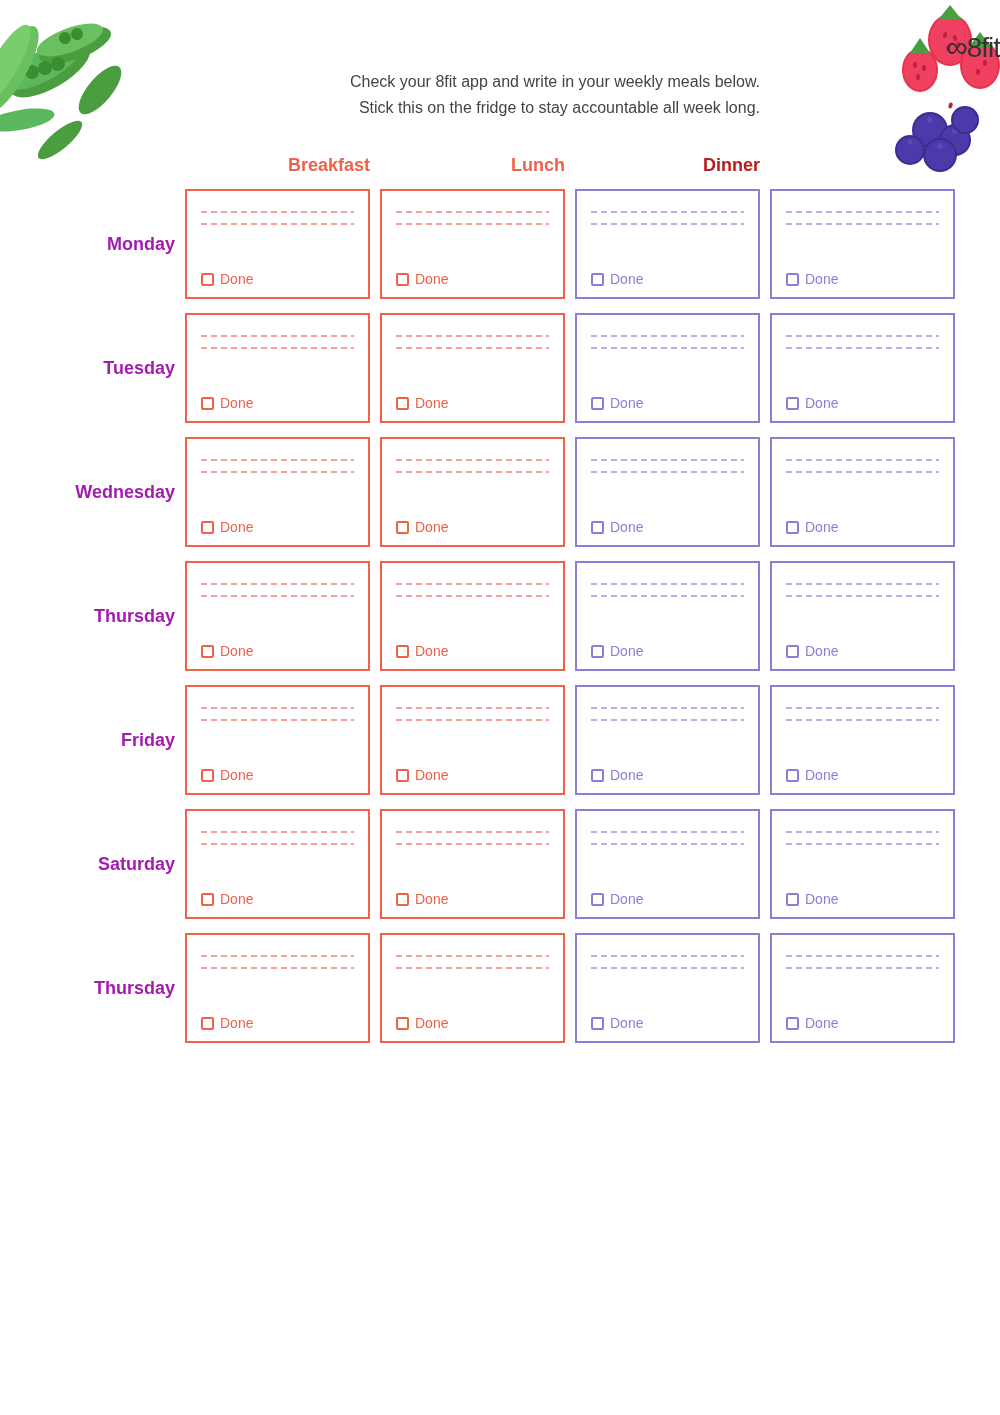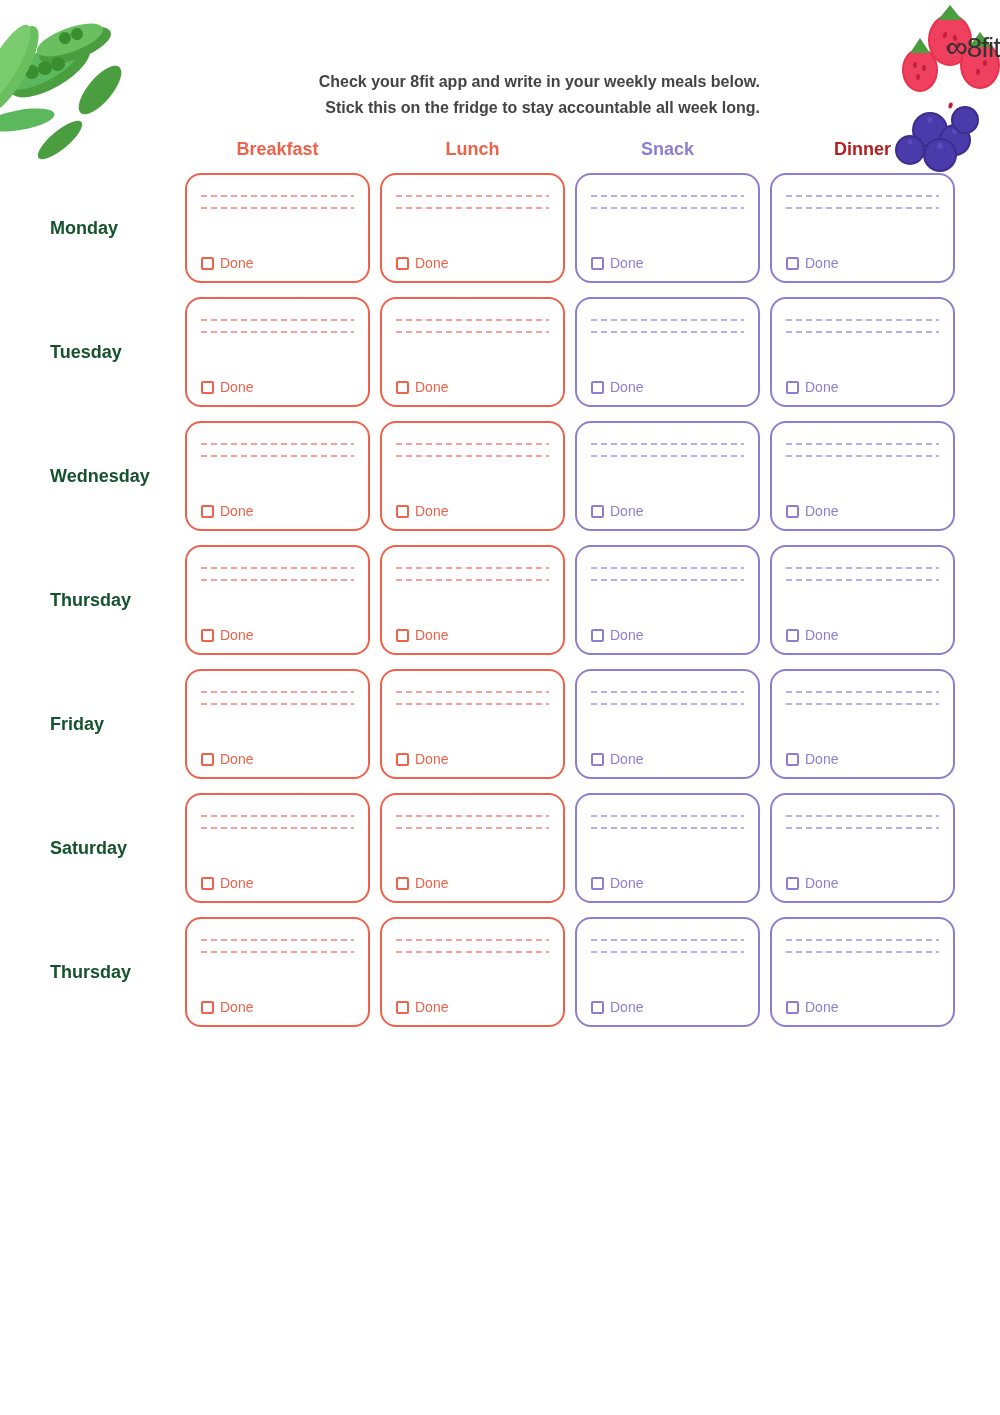--- a/index.html
+++ b/index.html
@@ -36,40 +36,39 @@
       color: #1a1a1a;
       letter-spacing: -1px;
       margin-bottom: 12px;
     }
 
     .subtitle {
       font-size: 16px;
       color: #444;
       line-height: 1.6;
       max-width: 520px;
-      margin: 0 auto 4px;
-      font-weight: bold;
+      margin: 0 auto 20px;
     }
 
     
     .meal-grid {
       width: 920px;
       margin: 0 auto;
     }
 
     .col-headers {
       display: grid;
       grid-template-columns: 130px 1fr 1fr 1fr 1fr;
       gap: 10px;
       margin-bottom: 8px;
       padding: 0 5px;
     }
 
     .col-header {
-      text-align: center;
+      text-align: right;
       font-size: 18px;
       font-weight: 600;
       padding: 5px 0;
     }
 
     .col-header.breakfast { color: #f0614a; }
     .col-header.lunch { color: #f0614a; }
     .col-header.snack { color: #8b7fd4; }
     .col-header.dinner { color: #b91c1c; }
 
@@ -79,28 +78,28 @@
       grid-template-columns: 130px 1fr 1fr 1fr 1fr;
       gap: 10px;
       margin-bottom: 14px;
       align-items: center;
       padding: 0 5px;
     }
 
     .day-label {
       font-size: 18px;
       font-weight: 700;
-      color: #14532d;
-      text-align: left;
+      color: #a21caf;
+      text-align: right;
       padding-left: 5px;
     }
 
     
     .meal-box {
-      border-radius: 16px;
+      border-radius: 0;
       padding: 12px 14px 10px;
       min-height: 110px;
       display: flex;
       flex-direction: column;
       justify-content: space-between;
       gap: 28px;
     }
 
     .meal-box.red-border {
       border: 2px solid #f0614a;
@@ -277,21 +276,20 @@
     <span>Stick this on the fridge to stay accountable all week long.</span>
   </div>
 </div>
 
 <div class="meal-grid">
 
   <div class="col-headers">
     <div></div>
     <div class="col-header breakfast">Breakfast</div>
     <div class="col-header lunch">Lunch</div>
-    <div class="col-header snack">Snack</div>
     <div class="col-header dinner">Dinner</div>
   </div>
 
   <div class="day-row">
     <div class="day-label">Monday</div>
     <div class="meal-box red-border">
       <div class="meal-lines">
         <div class="meal-line red"></div>
         <div class="meal-line red"></div>
       </div>

